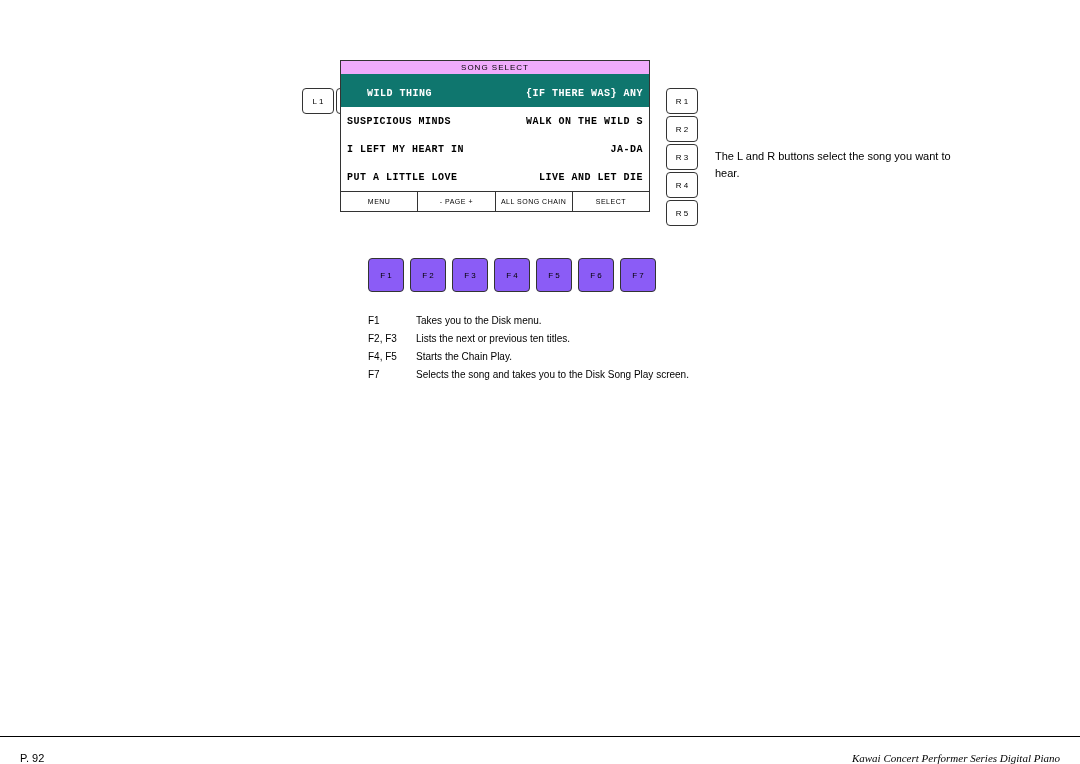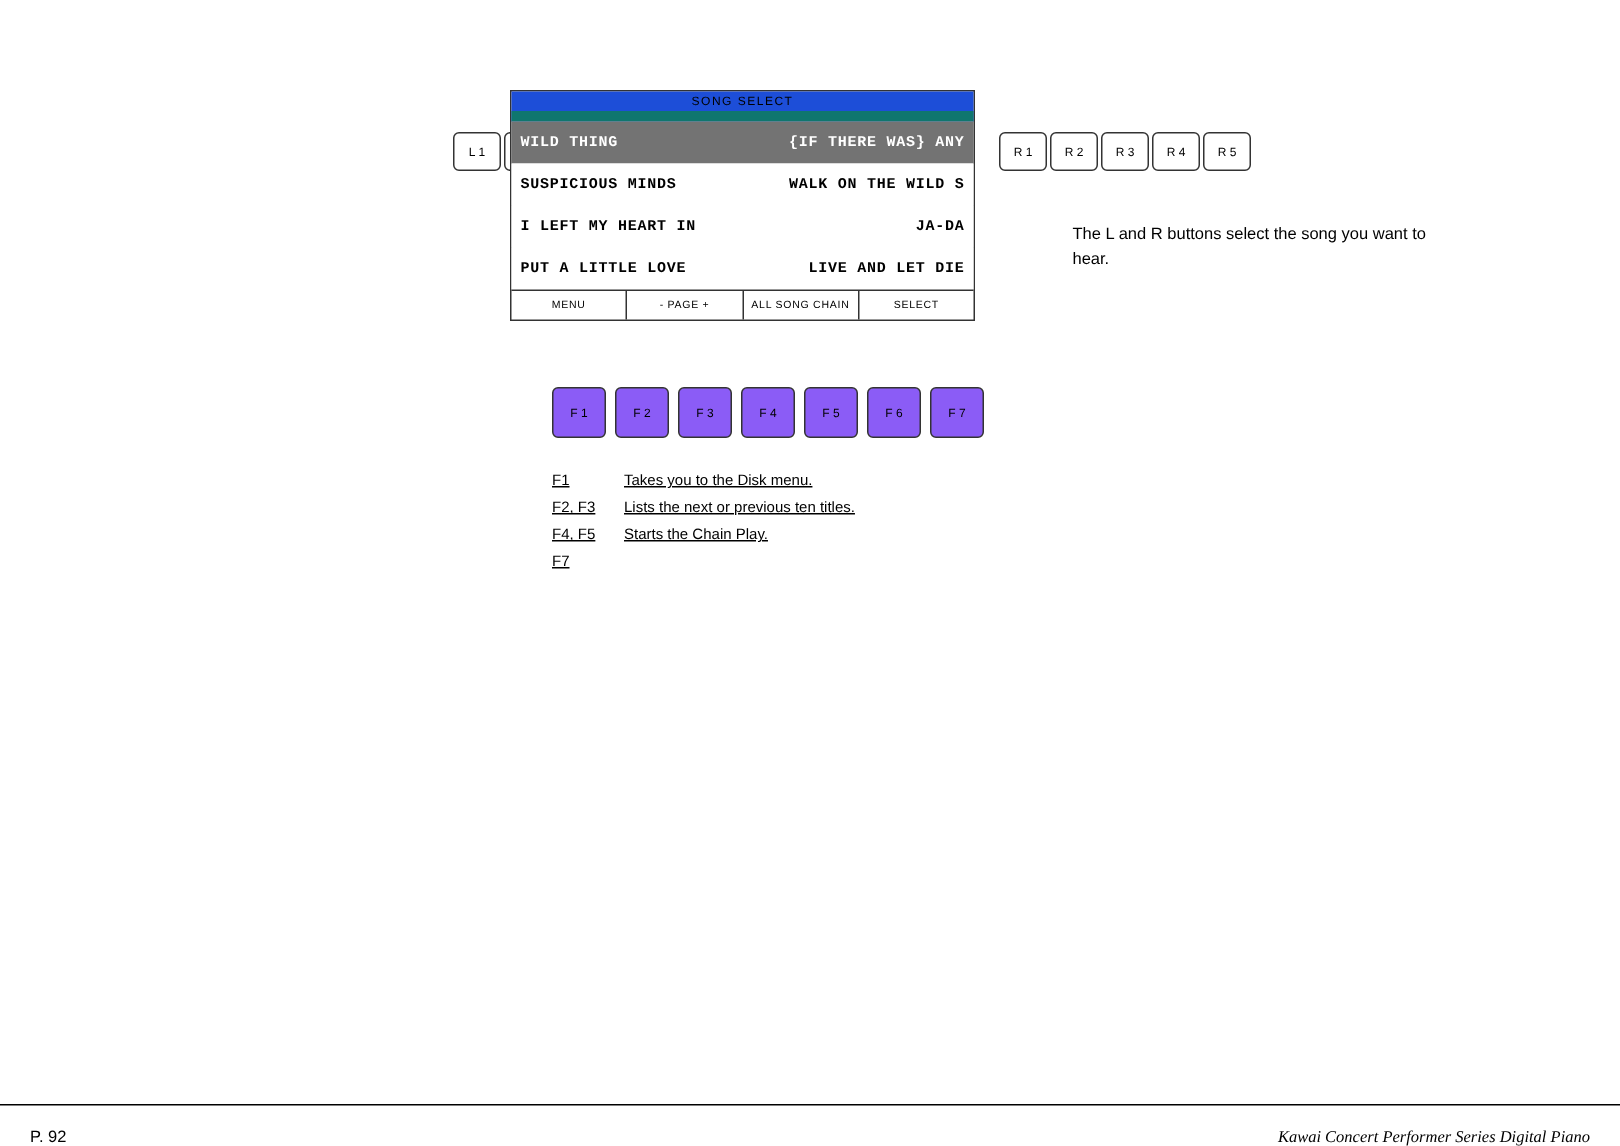--- a/index.html
+++ b/index.html
@@ -21,44 +21,45 @@
     }
 
     
     .screen-container {
       border: 1.5px solid #333;
       background: #fff;
       width: 310px;
     }
 
     .screen-title-bar {
-      background: #1d4ed8;
+      background: #f0abfc;
       text-align: center;
       font-size: 8px;
       font-family: Arial, sans-serif;
       letter-spacing: 1px;
-      border-bottom: 7px solid #0f766e;
+      border-bottom: 5px solid #0f766e;
       padding: 2px 0;
       color: #000;
     }
 
     .screen-rows {
       width: 100%;
     }
 
     .screen-row {
       display: flex;
       align-items: center;
       height: 28px;
       border-bottom: none;
     }
 
     .screen-row.selected {
-      background: #737373;
+      background: #0f766e;
       color: #fff;
+      padding-left: 20px;
     }
 
     .screen-row:not(.selected) {
       background: #fff;
       color: #000;
     }
 
     .screen-row-left {
       flex: 1;
       font-size: 10px;
@@ -117,20 +118,21 @@
       display: flex;
       flex-direction: row;
       gap: 2px;
     }
 
     .side-buttons-right {
       position: absolute;
       top: 88px;
       left: 666px;
       display: flex;
+      flex-direction: column;
       gap: 2px;
     }
 
     .side-btn {
       width: 32px;
       height: 26px;
       border: 1.5px solid #333;
       border-radius: 4px;
       display: flex;
       align-items: center;
@@ -187,21 +189,20 @@
       width: 400px;
       font-size: 10px;
       font-family: Arial, sans-serif;
       color: #000;
       line-height: 1.8;
     }
 
     .note-row {
       display: flex;
       gap: 8px;
-      text-decoration: underline;
     }
 
     .note-key {
       min-width: 40px;
       font-weight: normal;
     }
 
     .note-val {
       font-weight: normal;
     }
@@ -302,19 +303,20 @@
     <div class="note-row">
       <span class="note-key">F2, F3</span>
       <span class="note-val">Lists the next or previous ten titles.</span>
     </div>
     <div class="note-row">
       <span class="note-key">F4, F5</span>
       <span class="note-val">Starts the Chain Play.</span>
     </div>
     <div class="note-row">
       <span class="note-key">F7</span>
+      <span class="note-val">Selects the song and takes you to the Disk Song Play screen.</span>
     </div>
   </div>
 
 <div class="page-footer">
   <span class="footer-page">P. 92</span>
   <span class="footer-brand">Kawai Concert Performer Series Digital Piano</span>
 </div>
 
 </body></html>

